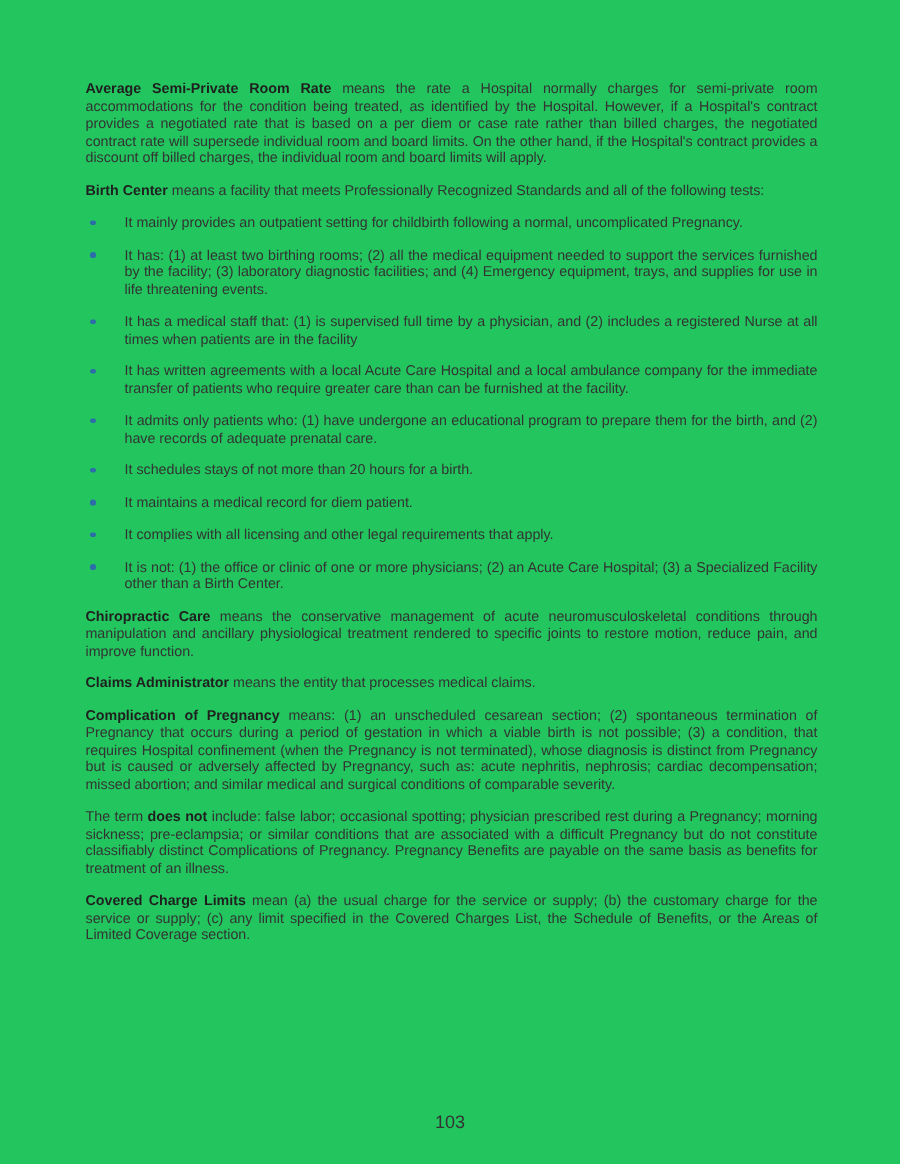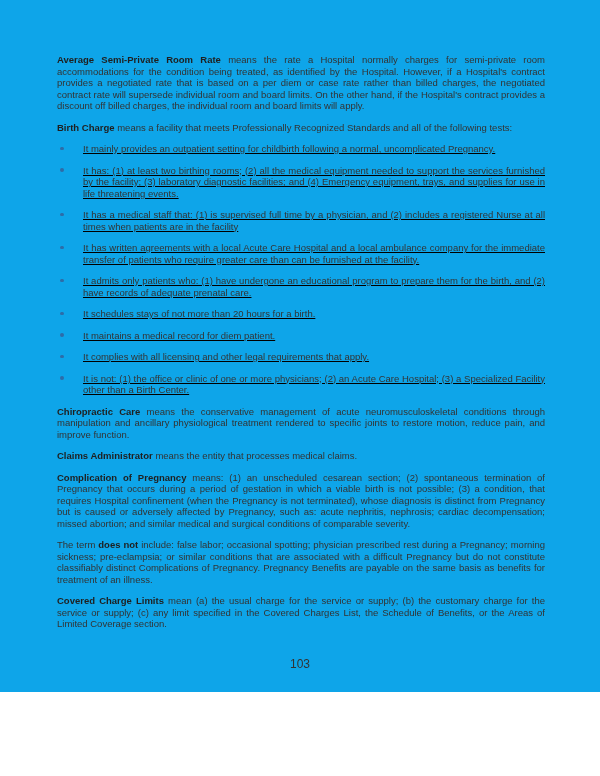--- a/index.html
+++ b/index.html
@@ -7,40 +7,39 @@
   body {
     width: 600px;
     height: 776px;
     font-family: "Liberation Sans", "DejaVu Sans", sans-serif;
     overflow: hidden;
     position: relative;
   }
   .page {
     position: relative;
     width: 600px;
-    height: 692px;
-    background: #0ea5e9;
+    height: 776px;
+    background: #22c55e;
     padding: 54px 55px 0 57px;
   }
   .para {
     font-size: 9.5px;
     line-height: 11.5px;
     color: #333333;
     text-align: justify;
     margin: 0 0 10px 0;
   }
   .para b, .para .term {
     font-weight: bold;
     color: #1f1f1f;
   }
   ul.tests {
     list-style: none;
     margin: 0 0 0 0;
     padding: 0;
-    text-decoration: underline;
   }
   ul.tests li {
     position: relative;
     padding-left: 26px;
     margin-bottom: 10px;
     font-size: 9.5px;
     line-height: 11.5px;
     color: #333333;
     text-align: justify;
   }
@@ -68,21 +67,21 @@
 <body>
 
 <div class="page">
 
   <p class="para">
     <b class="term">Average Semi-Private Room Rate</b>
     <span>means the rate a Hospital normally charges for semi-private room accommodations for the condition being treated, as identified by the Hospital. However, if a Hospital's contract provides a negotiated rate that is based on a per diem or case rate rather than billed charges, the negotiated contract rate will supersede individual room and board limits. On the other hand, if the Hospital's contract provides a discount off billed charges, the individual room and board limits will apply.</span>
   </p>
 
   <p class="para">
-    <b class="term">Birth Charge</b>
+    <b class="term">Birth Center</b>
     <span>means a facility that meets Professionally Recognized Standards and all of the following tests:</span>
   </p>
 
   <ul class="tests">
     <li>
       <span class="bullet"></span>
       <span>It mainly provides an outpatient setting for childbirth following a normal, uncomplicated Pregnancy.</span>
     </li>
     <li>
       <span class="bullet"></span>

